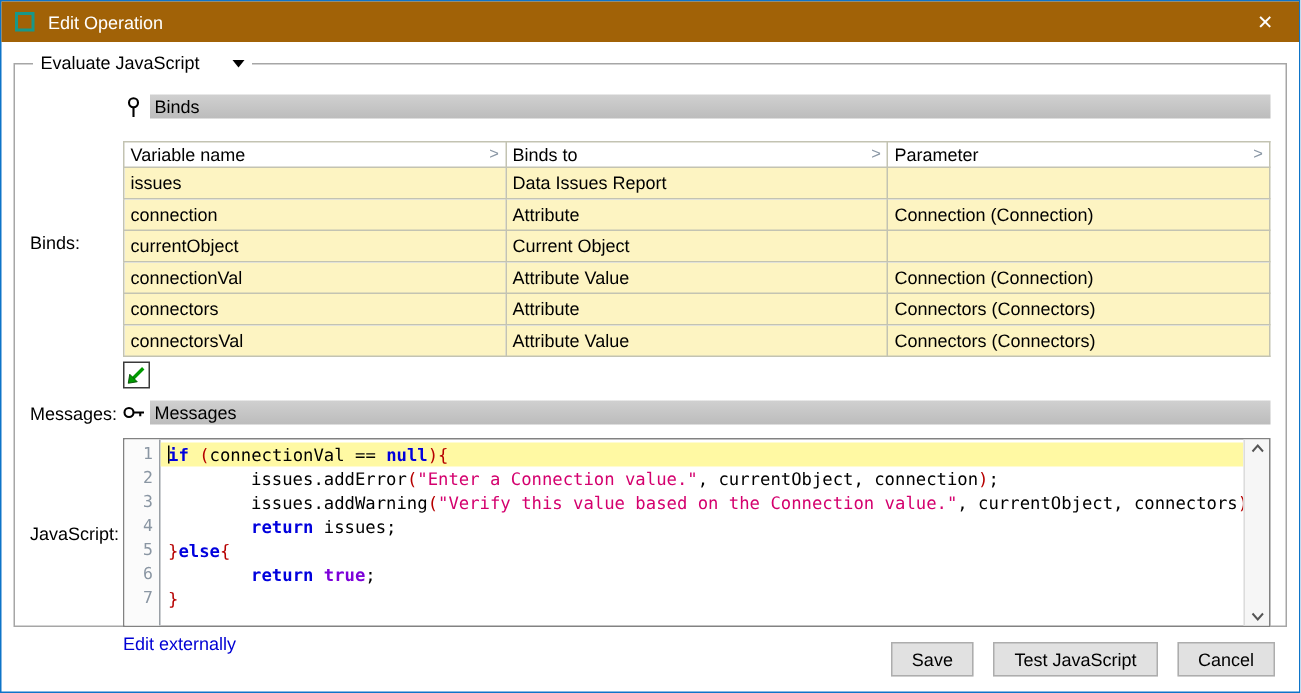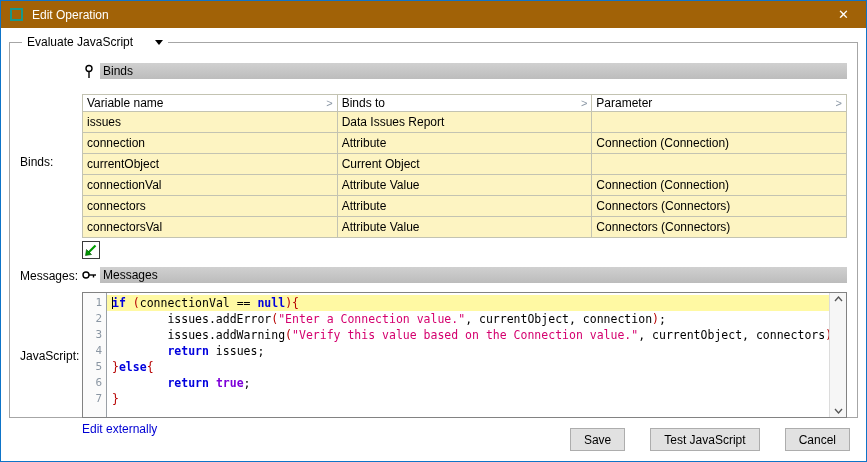--- a/index.html
+++ b/index.html
@@ -93,21 +93,21 @@
 
   .vscroll {
     width:17px; flex:0 0 auto; background:#f6f6f6; border-left:1px solid #dcdcdc;
     display:flex; flex-direction:column; justify-content:space-between; align-items:center;
     padding:3px 0;
   }
 
   .edit-ext { margin-left:62px; margin-top:4px; font-size:12px; color:#0000d4; cursor:pointer; width:max-content; }
 
   
-  .button-bar { display:flex; justify-content:flex-end; gap:25px; padding:10px 8px 0 0; }
+  .button-bar { display:flex; justify-content:flex-end; gap:13px; padding:10px 8px 0 0; }
   .btn {
     background:#e1e1e1; border:1px solid #adadad; font-size:12px; color:#000;
     padding:3px 13px; min-width:48px; height:23px; text-align:center;
     font-family:"Liberation Sans", sans-serif;
   }
 </style>
 </head>
 <body>
 
 <div class="window">

